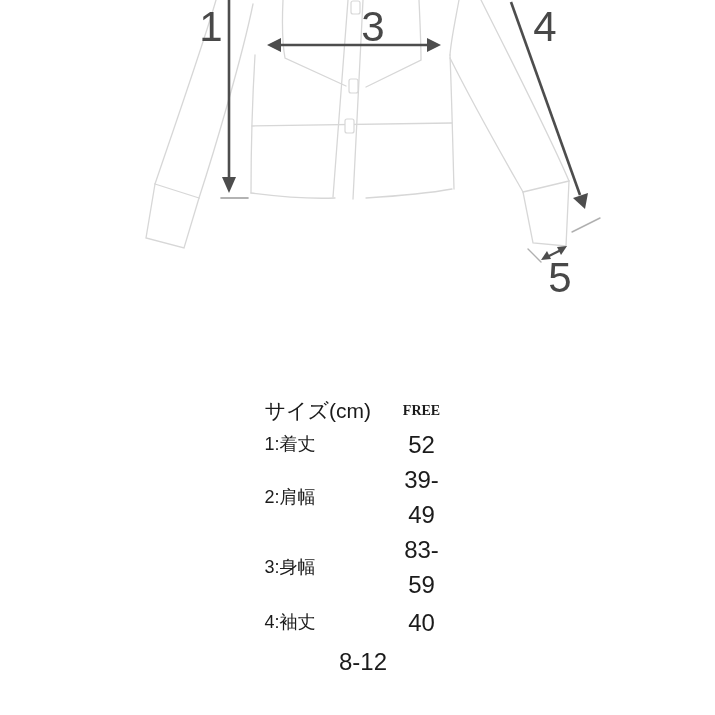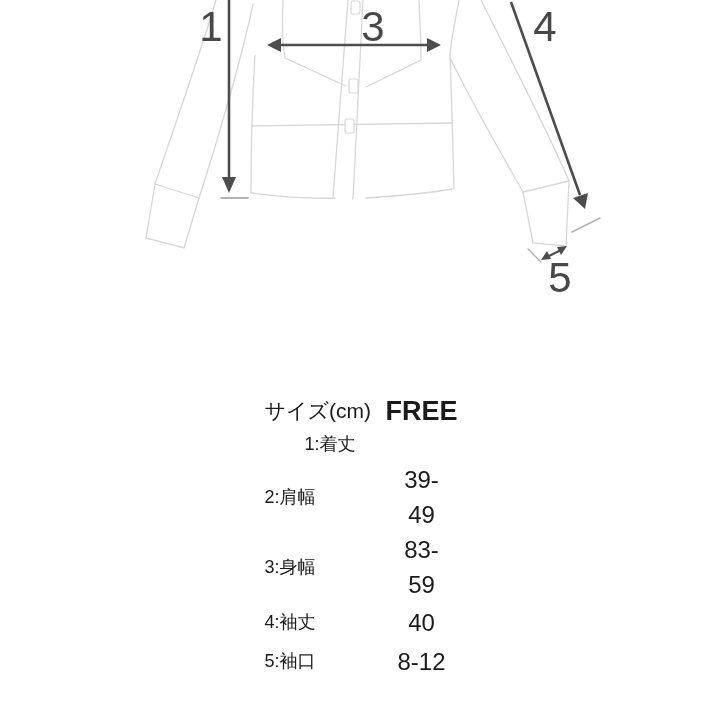--- a/index.html
+++ b/index.html
@@ -22,21 +22,21 @@
   .t-row{display:flex;justify-content:center;}
   .t-label{
     width:117px;display:flex;align-items:center;
     font-size:18px;letter-spacing:0px;
   }
   .t-value{
     width:80px;display:flex;align-items:center;justify-content:center;
     text-align:center;font-size:24px;white-space:pre-line;line-height:35px;
   }
   .t-header .t-label{font-size:21px;}
-  .t-header .t-value{font-size:27px;font-weight:bold;line-height:24px;}
+  .t-header .t-value{font-size:14px;font-weight:bold;line-height:24px;font-family:Liberation Serif, serif;}
   .h-30{height:30px}.h-36{height:36px}.h-70{height:70px}.h-40{height:40px}.h-38{height:38px}
 </style>
 </head>
 <body>
 
 <div class="canvas">
 
   <svg class="diagram" viewBox="0 0 715 310" xmlns="http://www.w3.org/2000/svg">
 
     <g stroke="#d7d7d7" stroke-width="1.3" fill="none" stroke-linecap="round">
@@ -106,34 +106,34 @@
     <text class="marker-num" x="560" y="292" text-anchor="middle">5</text>
   </svg>
 
   <div class="size-table">
     <div class="t-row t-header h-30">
       <div class="t-label">サイズ(cm)</div>
       <div class="t-value">FREE</div>
     </div>
     <div class="t-row h-36">
       <div class="t-label">1:着丈</div>
+      <div class="t-value">52</div>
     </div>
     <div class="t-row h-70">
       <div class="t-label">2:肩幅</div>
       <div class="t-value">39-
 49</div>
     </div>
     <div class="t-row h-70">
       <div class="t-label">3:身幅</div>
       <div class="t-value">83-
 59</div>
     </div>
     <div class="t-row h-40">
       <div class="t-label">4:袖丈</div>
       <div class="t-value">40</div>
     </div>
     <div class="t-row h-38">
-      <div class="t-label">5:袖口</div>
       <div class="t-value">8-12</div>
     </div>
   </div>
 
 </div>
 
 </body></html>

